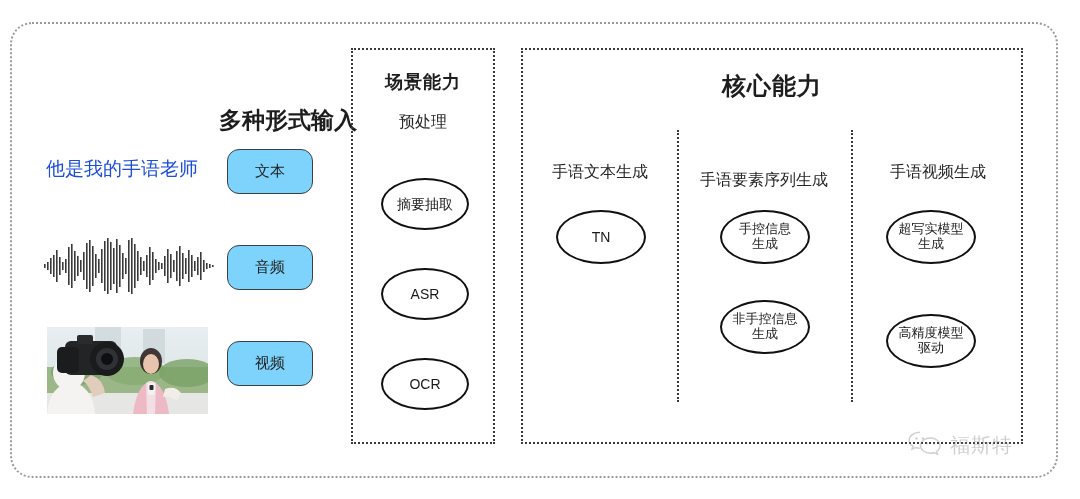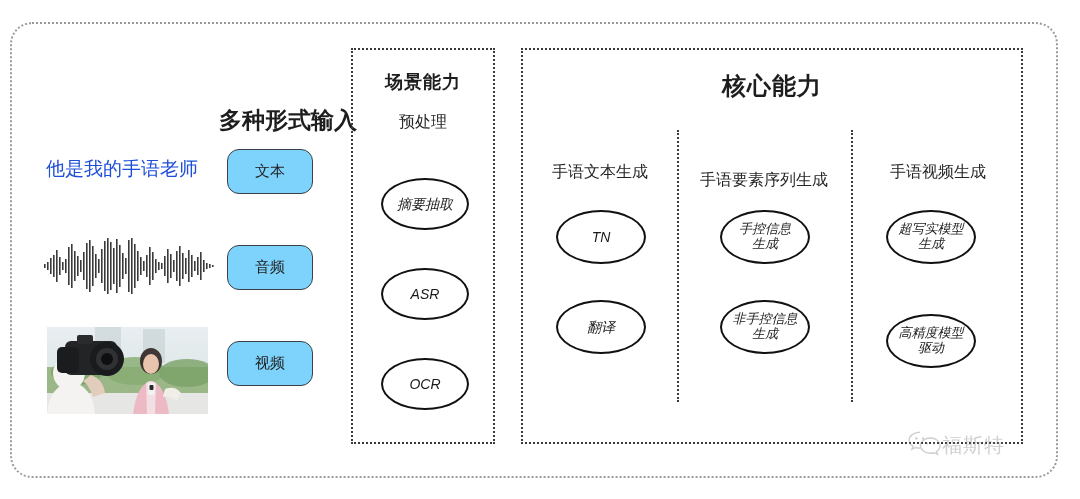--- a/index.html
+++ b/index.html
@@ -82,21 +82,20 @@
     border-radius: 50%;
     box-sizing: border-box;
     display: flex;
     align-items: center;
     justify-content: center;
     text-align: center;
     font-size: 14px;
     line-height: 1.15;
     color: #1a1a1a;
     background: #ffffff;
-    font-style: italic;
   }
   .ellipse.small-text { font-size: 13px; }
 
   
   .input-heading {
     position: absolute;
     left: 219px;
     top: 105px;
     font-size: 23px;
     color: #1d1d1d;
@@ -150,21 +149,21 @@
   }
   .thumb svg { display: block; }
 
   
   .watermark {
     position: absolute;
     left: 908px;
     top: 430px;
     display: flex;
     align-items: center;
-    gap: 0;
+    gap: 8px;
     opacity: 0.42;
     justify-content: flex-end;
   }
   .watermark .wm-text {
     font-size: 20px;
     color: #8e8e8e;
     letter-spacing: 1px;
     font-family: "DejaVu Sans", sans-serif;
   }
 </style>
@@ -295,21 +294,20 @@
   </div>
 
   <div class="panel panel-core">
     <div class="panel-title">核心能力</div>
 
     <div class="divider divider-1"></div>
     <div class="divider divider-2"></div>
 
     <div class="col-label" style="left:0; width:154px; top:112px;">手语文本生成</div>
     <div class="ellipse" style="left:33px; top:160px; width:90px; height:54px;">TN</div>
-    <div class="ellipse" style="left:33px; top:250px; width:90px; height:54px;">翻译</div>
 
     <div class="col-label" style="left:154px; width:174px; top:120px;">手语要素序列生成</div>
     <div class="ellipse small-text" style="left:197px; top:160px; width:90px; height:54px; white-space:pre-line;">手控信息
 生成</div>
     <div class="ellipse small-text" style="left:197px; top:250px; width:90px; height:54px; white-space:pre-line;">非手控信息
 生成</div>
 
     <div class="col-label" style="left:328px; width:174px; top:112px;">手语视频生成</div>
     <div class="ellipse small-text" style="left:363px; top:160px; width:90px; height:54px; white-space:pre-line;">超写实模型
 生成</div>

